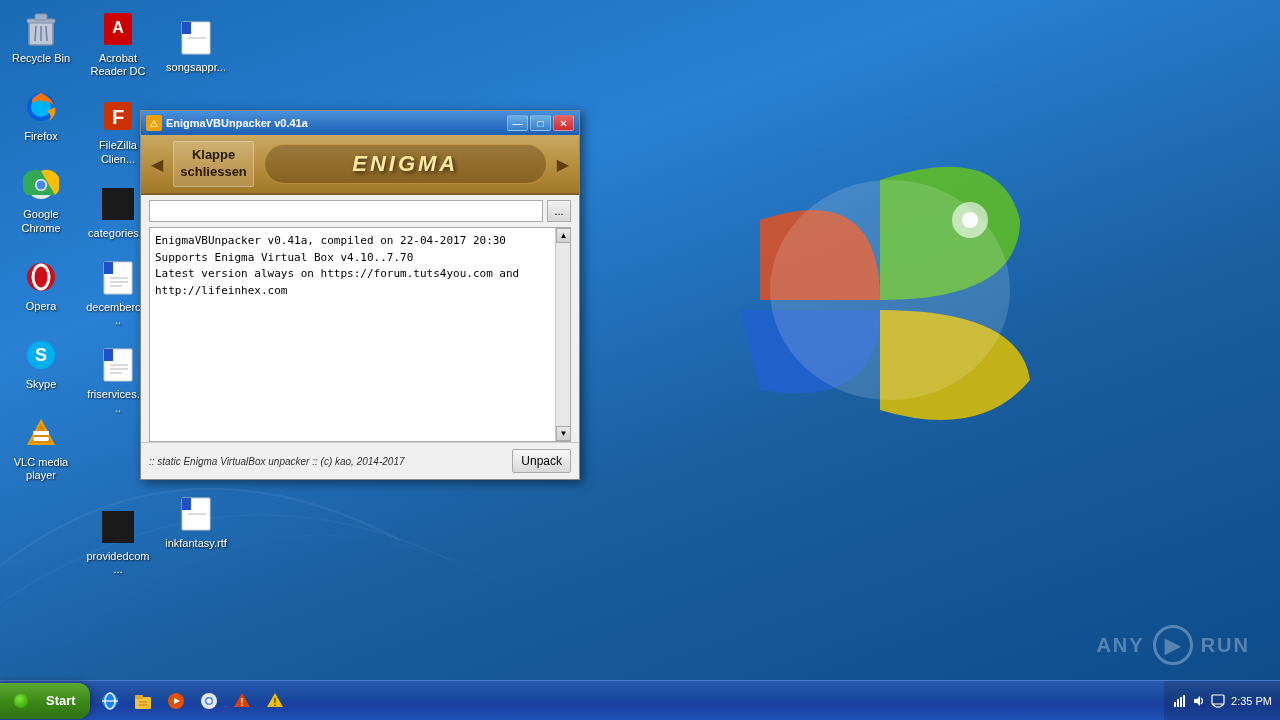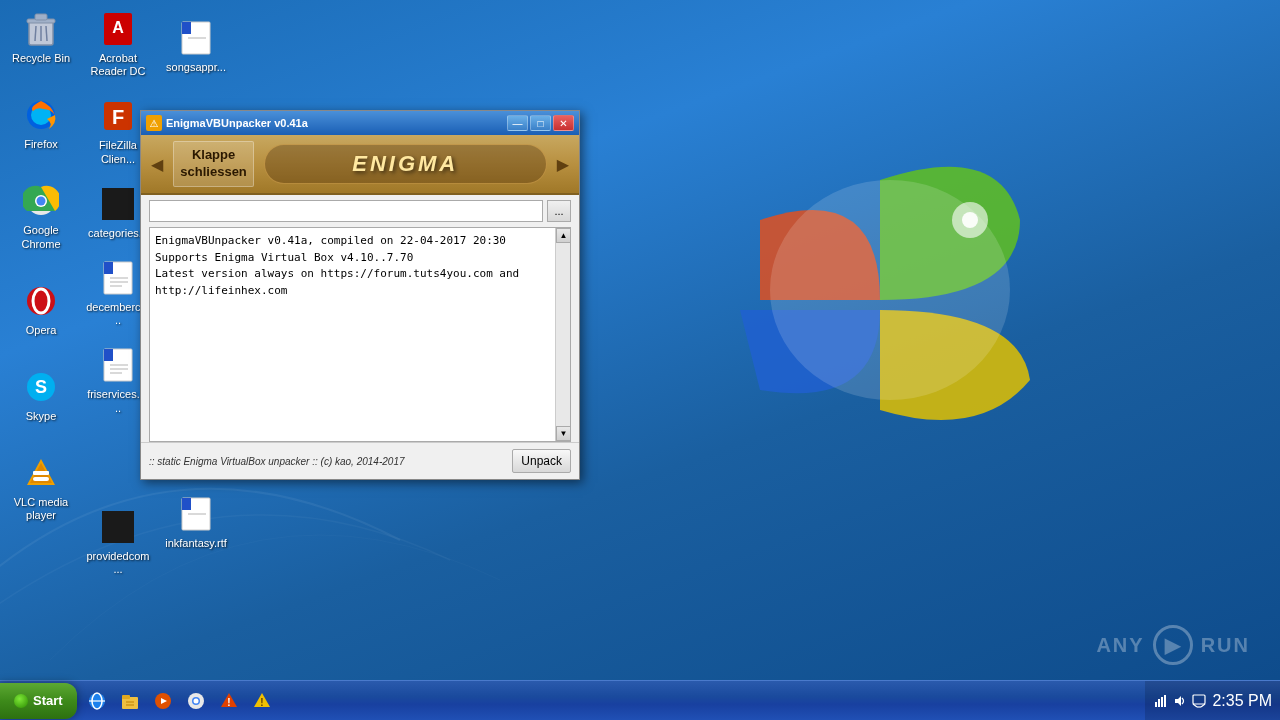--- a/index.html
+++ b/index.html
@@ -32,21 +32,21 @@
       height: 400px;
     }
 
     
     .desktop-icons {
       position: absolute;
       top: 5px;
       left: 5px;
       display: flex;
       flex-direction: column;
-      gap: 22px;
+      gap: 14px;
     }
 
     .desktop-icon {
       display: flex;
       flex-direction: column;
       align-items: center;
       width: 72px;
       cursor: pointer;
       padding: 4px;
       border-radius: 3px;
@@ -91,21 +91,21 @@
       padding: 0 14px;
       background: linear-gradient(to bottom, #5ca832 0%, #3d8a1a 50%, #2d7010 100%);
       border: none;
       border-radius: 0 12px 12px 0;
       color: white;
       font-size: 13px;
       font-weight: bold;
       cursor: pointer;
       display: flex;
       align-items: center;
-      gap: 5px;
+      gap: 18px;
       box-shadow: 0 0 8px rgba(0,0,0,0.4);
       margin-right: 5px;
     }
 
     #start-button .start-orb {
       width: 14px;
       height: 14px;
       background: radial-gradient(circle at 40% 35%, #7ee838, #2a8a00);
       border-radius: 50%;
     }
@@ -132,21 +132,21 @@
       display: flex;
       align-items: center;
       gap: 5px;
       padding: 0 8px;
       height: 100%;
       background: rgba(0,0,0,0.15);
     }
 
     .taskbar-clock {
       color: white;
-      font-size: 16px;
+      font-size: 11px;
       text-align: center;
     }
 
     .tray-icons {
       display: flex;
       align-items: center;
       gap: 3px;
     }
 
     .tray-icon {

